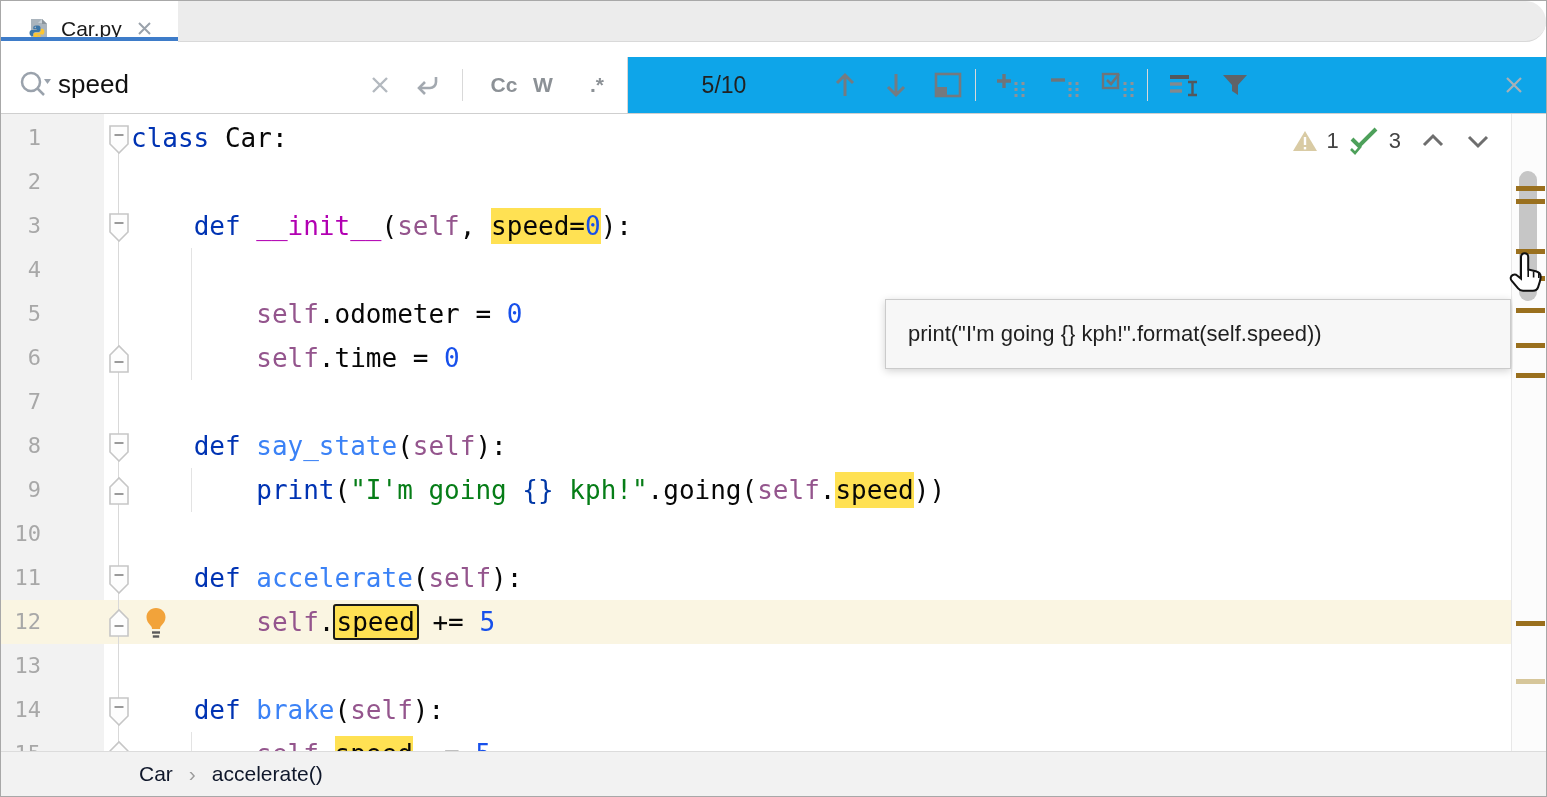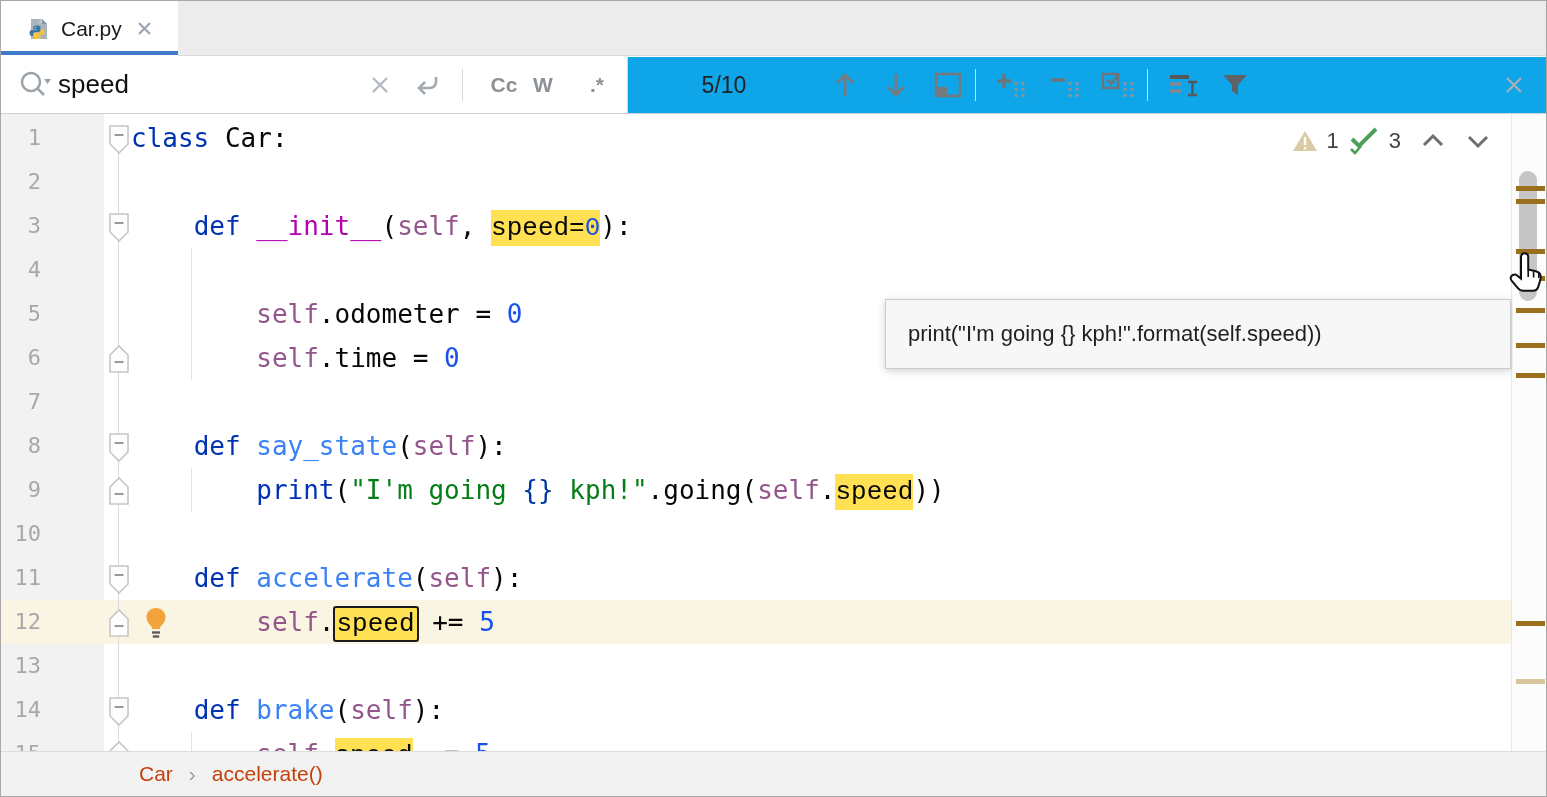--- a/index.html
+++ b/index.html
@@ -1,20 +1,20 @@
 <!DOCTYPE html>
 <html><head>
 <meta charset="utf-8">
 <style>
   * { margin:0; padding:0; box-sizing:border-box; }
   html,body { width:1547px; height:797px; font-family:"Liberation Sans", sans-serif; background:#fff; }
   .window { position:relative; width:1547px; height:797px; border:1px solid #a8a8a8; background:#fff; overflow:hidden; }
 
   
-  .tabbar { position:absolute; left:0; top:0; width:100%; height:55px; background:#ececec; border-bottom:1px solid #d9d9d9; }
+  .tabbar { position:absolute; left:0; top:0; width:100%; height:41px; background:#ececec; border-bottom:1px solid #d9d9d9;border-radius:23px; }
   .tab { position:absolute; left:0; top:0; width:177px; height:55px; background:#ffffff; display:flex; align-items:center; padding:0 14px 0 26px; }
   .tab-underline { position:absolute; left:0; bottom:0; width:177px; height:4px; }
   .tab-title { font-size:21px; color:#1a1a1a; margin:0 14px 0 10px; }
   .tab svg { flex:none; }
 
   
   .searchbar { position:absolute; left:0; top:56px; width:100%; height:57px; background:#fff; border-bottom:1px solid #cfcfcf; }
   .search-right { position:absolute; left:626px; top:0; right:0; height:56px; background:#0ea5e9; border-left:1px solid #d6d6d6; }
   .sb-item { position:absolute; top:0; height:56px; display:flex; align-items:center; justify-content:center; }
   .query { position:absolute; left:57px; top:12px; font-size:26px; color:#111; }
@@ -29,40 +29,40 @@
   .caret-row { position:absolute; left:0; top:486px; width:1512px; height:44px; }
   .iguide { position:absolute; width:1px; background:#e3e3e3; left:190px; }
   .line { position:absolute; left:0; width:100%; height:44px; line-height:44px; }
   .lnum { position:absolute; left:0; top:0; width:40px; text-align:right; font-family:"DejaVu Sans Mono", monospace; font-size:22px; color:#a8a8a8; }
   .fold { position:absolute; left:107px; top:8px; width:22px; height:30px; }
   .bulb { position:absolute; left:142px; top:6px; width:26px; height:34px; }
   .code { position:absolute; left:130px; top:0; white-space:pre; font-family:"DejaVu Sans Mono", monospace; font-size:26px; color:#070707; }
   .tk-kw { color:#0033B3; } .tk-fn { color:#3b82f6; } .tk-magic { color:#B200B2; }
   .tk-self { color:#94558D;text-align:center; } .tk-str { color:#067D17; } .tk-num { color:#1750EB; }
   .tk-esc { color:#0037A6; } .tk-pl { color:#070707; }
-  .hl { background:#FFE153; padding:3px 0;font-family:Liberation Mono, monospace; }
+  .hl { background:#FFE153; padding:3px 0; }
   .hl.cur { border:2px solid #1a1a1a; border-radius:3px; padding:1px 2px; margin:0 -2px; }
 
   
   .inspections { position:absolute; right:20px; top:8px; height:38px; display:flex; align-items:center; gap:9px; }
   .insp-num { font-size:22px; color:#444; }
 
   
   .tooltip { position:absolute; left:884px; top:185px; width:626px; height:70px; background:#f7f7f7; border:1px solid #cbcbcb; box-shadow:0 2px 8px rgba(0,0,0,.18); display:flex; align-items:center; padding-left:22px; z-index:20; }
   .tooltip span { font-size:22px; color:#1f1f1f; }
 
   
   .scrollbar { position:absolute; right:0; top:113px; width:35px; height:639px; background:#fcfcfc; border-left:1px solid #e8e8e8; }
   .sthumb { position:absolute; left:7px; width:18px; border-radius:9px; background:#c6c6c6; }
   .smark { position:absolute; left:4px; width:29px; height:5px; }
   .hand-cursor { position:absolute; left:1506px; top:250px; z-index:40; }
 
   
   .breadcrumbs { position:absolute; left:0; bottom:0; width:100%; height:45px; background:#f2f2f2; border-top:1px solid #dcdcdc; display:flex; align-items:center; padding-left:138px; gap:16px; z-index:25; }
-  .crumb { font-size:21px; color:#c2410c; }
+  .crumb { font-size:21px; color:#0f172a; }
   .crumb-sep { font-size:21px; color:#9b9b9b; }
 </style>
 </head>
 <body>
 
 <div class="window">
 
   <div class="tabbar">
     <div class="tab">
       <svg width="24" height="26" viewBox="0 0 24 26">

